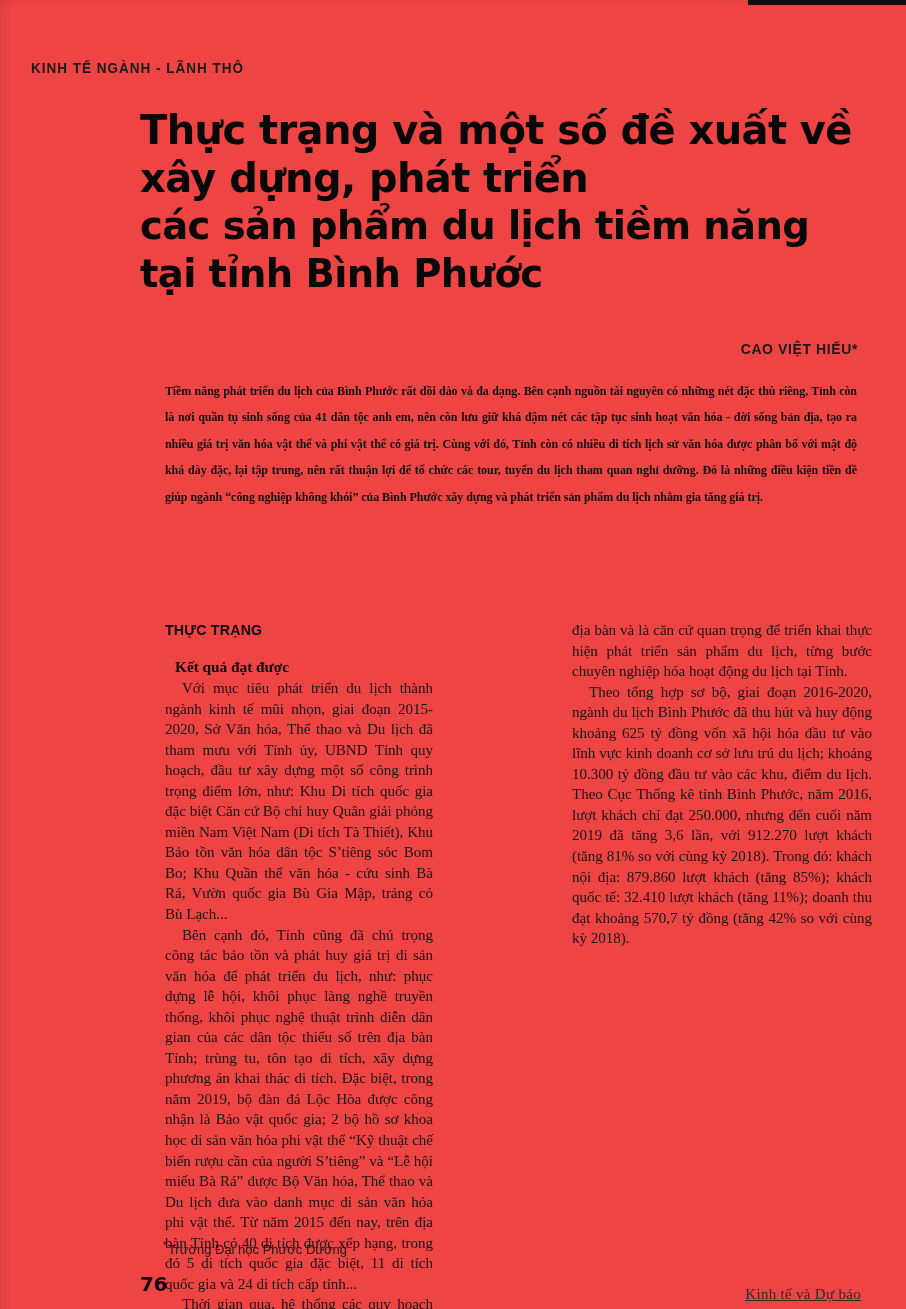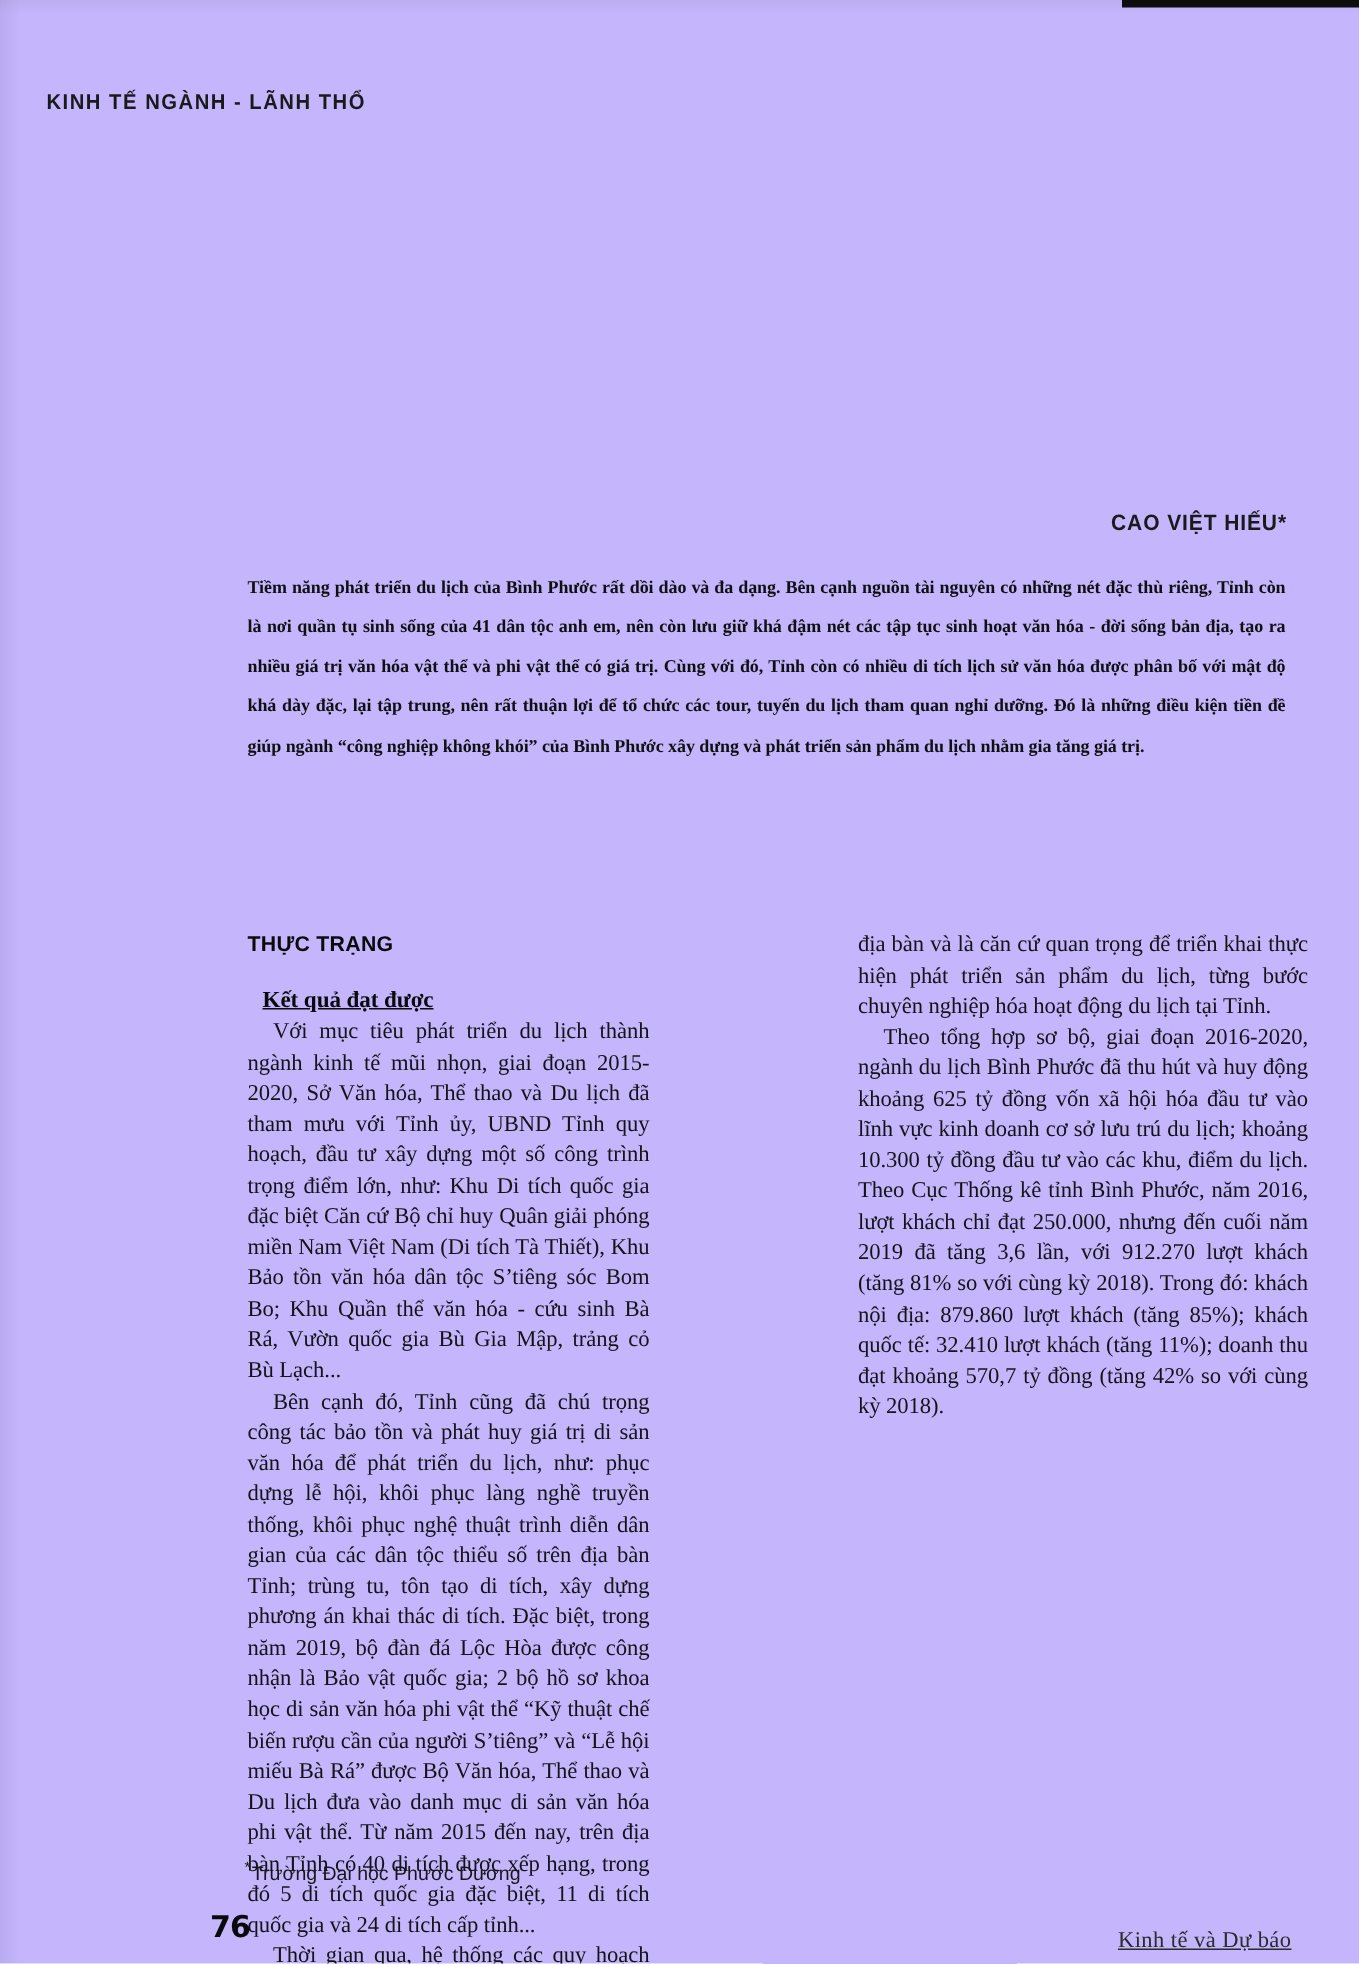--- a/index.html
+++ b/index.html
@@ -14,21 +14,21 @@
     overflow: hidden;
     font-family: "Liberation Serif", "DejaVu Serif", serif;
     color: #111111;
     -webkit-font-smoothing: none;
   }
 
   
   .page {
     position: absolute;
     inset: 0;
-    background: #c4b5fd;
+    background: #ef4444;
   }
 
   
   .top-bar {
     position: absolute;
     left: 748px;
     top: 0px;
     width: 158px;
     height: 5px;
     background: #0d0d0d;
@@ -122,21 +122,20 @@
     margin: 0 0 17px 0;
     color: #0b0b0b;
   }
   .sub-head {
     font-family: "Liberation Serif", "DejaVu Serif", serif;
     font-weight: 700;
     font-size: 15.4px;
     line-height: 20px;
     margin: 0 0 1px 10px;
     color: #0b0b0b;
-    text-decoration: underline;
   }
   .col p {
     margin: 0;
     text-indent: 17px;
   }
   .col p.noindent { text-indent: 0; }
 
   
   .footnote {
     position: absolute;
@@ -192,20 +191,26 @@
 </style>
 </head>
 <body>
 
 <div class="page">
 
   <div class="top-bar"></div>
 
   <div class="running-head">KINH TẾ NGÀNH - LÃNH THỔ</div>
 
+  <div class="title-block">
+    <div class="title-line l1">Thực trạng và một số đề xuất về</div>
+    <div class="title-line l2">xây dựng, phát triển</div>
+    <div class="title-line l3">các sản phẩm du lịch tiềm năng</div>
+    <div class="title-line l4">tại tỉnh Bình Phước</div>
+  </div>
 
   <div class="byline">CAO VIỆT HIẾU*</div>
 
   <div class="abstract">Tiềm năng phát triển du lịch của Bình Phước rất dồi dào và đa dạng. Bên cạnh nguồn tài nguyên có những nét đặc thù riêng, Tỉnh còn là nơi quần tụ sinh sống của 41 dân tộc anh em, nên còn lưu giữ khá đậm nét các tập tục sinh hoạt văn hóa - đời sống bản địa, tạo ra nhiều giá trị văn hóa vật thể và phi vật thể có giá trị. Cùng với đó, Tỉnh còn có nhiều di tích lịch sử văn hóa được phân bố với mật độ khá dày đặc, lại tập trung, nên rất thuận lợi để tổ chức các tour, tuyến du lịch tham quan nghỉ dưỡng. Đó là những điều kiện tiền đề giúp ngành “công nghiệp không khói” của Bình Phước xây dựng và phát triển sản phẩm du lịch nhằm gia tăng giá trị.</div>
 
   <div class="col col-left">
     <div class="sec-head">THỰC TRẠNG</div>
     <div class="sub-head">Kết quả đạt được</div>
     <p>Với mục tiêu phát triển du lịch thành ngành kinh tế mũi nhọn, giai đoạn 2015-2020, Sở Văn hóa, Thể thao và Du lịch đã tham mưu với Tỉnh ủy, UBND Tỉnh quy hoạch, đầu tư xây dựng một số công trình trọng điểm lớn, như: Khu Di tích quốc gia đặc biệt Căn cứ Bộ chỉ huy Quân giải phóng miền Nam Việt Nam (Di tích Tà Thiết), Khu Bảo tồn văn hóa dân tộc S’tiêng sóc Bom Bo; Khu Quần thể văn hóa - cứu sinh Bà Rá, Vườn quốc gia Bù Gia Mập, trảng cỏ Bù Lạch...</p>
     <p>Bên cạnh đó, Tỉnh cũng đã chú trọng công tác bảo tồn và phát huy giá trị di sản văn hóa để phát triển du lịch, như: phục dựng lễ hội, khôi phục làng nghề truyền thống, khôi phục nghệ thuật trình diễn dân gian của các dân tộc thiểu số trên địa bàn Tỉnh; trùng tu, tôn tạo di tích, xây dựng phương án khai thác di tích. Đặc biệt, trong năm 2019, bộ đàn đá Lộc Hòa được công nhận là Bảo vật quốc gia; 2 bộ hồ sơ khoa học di sản văn hóa phi vật thể “Kỹ thuật chế biến rượu cần của người S’tiêng” và “Lễ hội miếu Bà Rá” được Bộ Văn hóa, Thể thao và Du lịch đưa vào danh mục di sản văn hóa phi vật thể. Từ năm 2015 đến nay, trên địa bàn Tỉnh có 40 di tích được xếp hạng, trong đó 5 di tích quốc gia đặc biệt, 11 di tích quốc gia và 24 di tích cấp tỉnh...</p>

